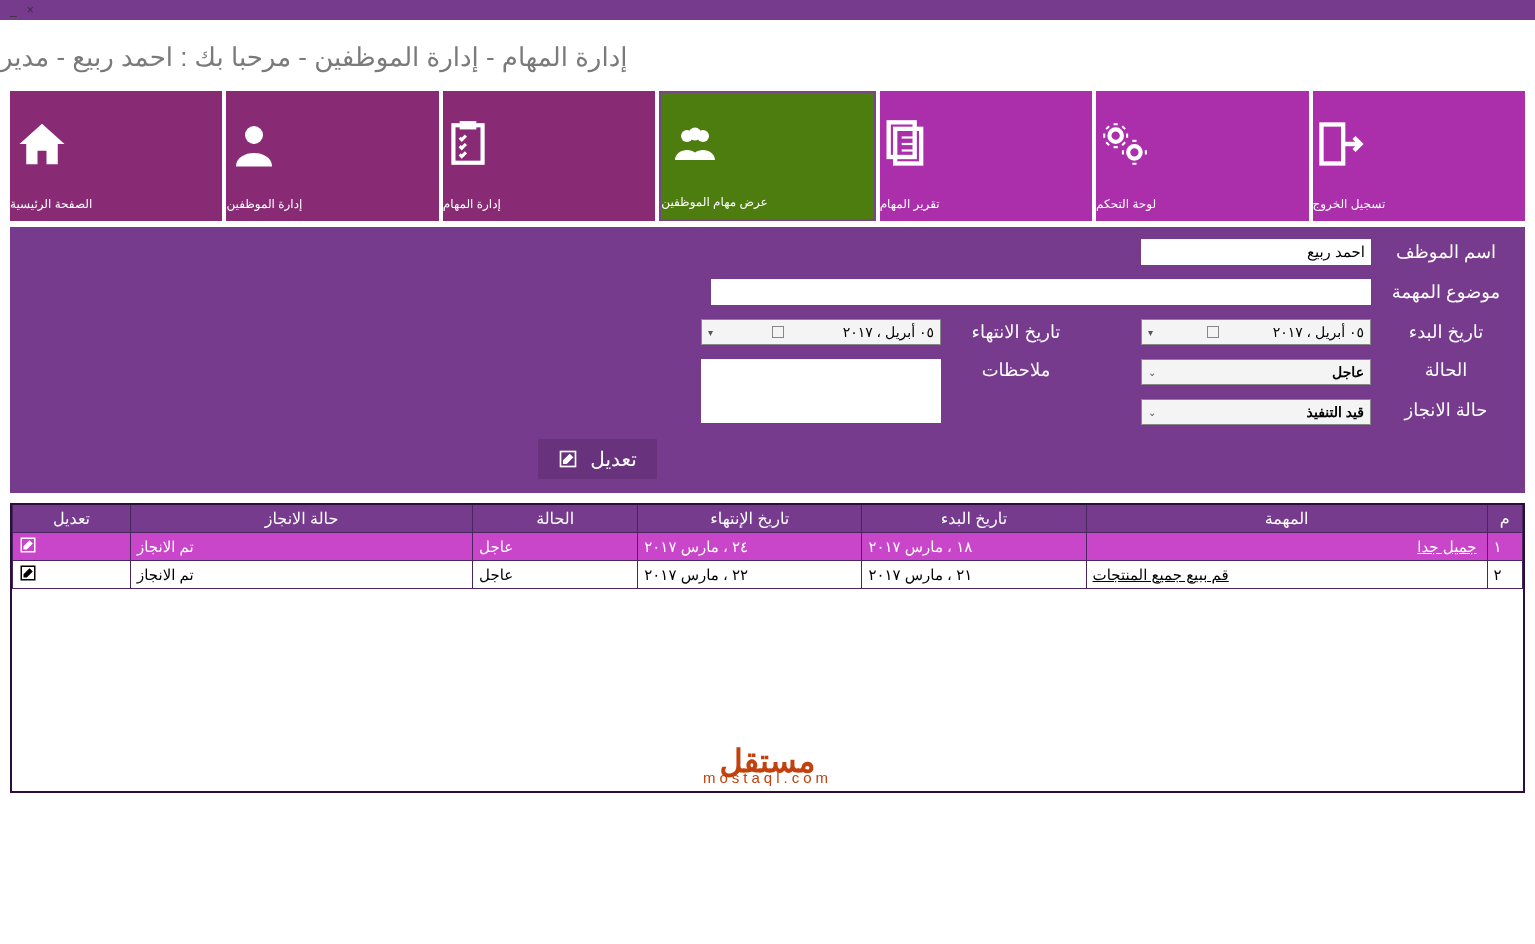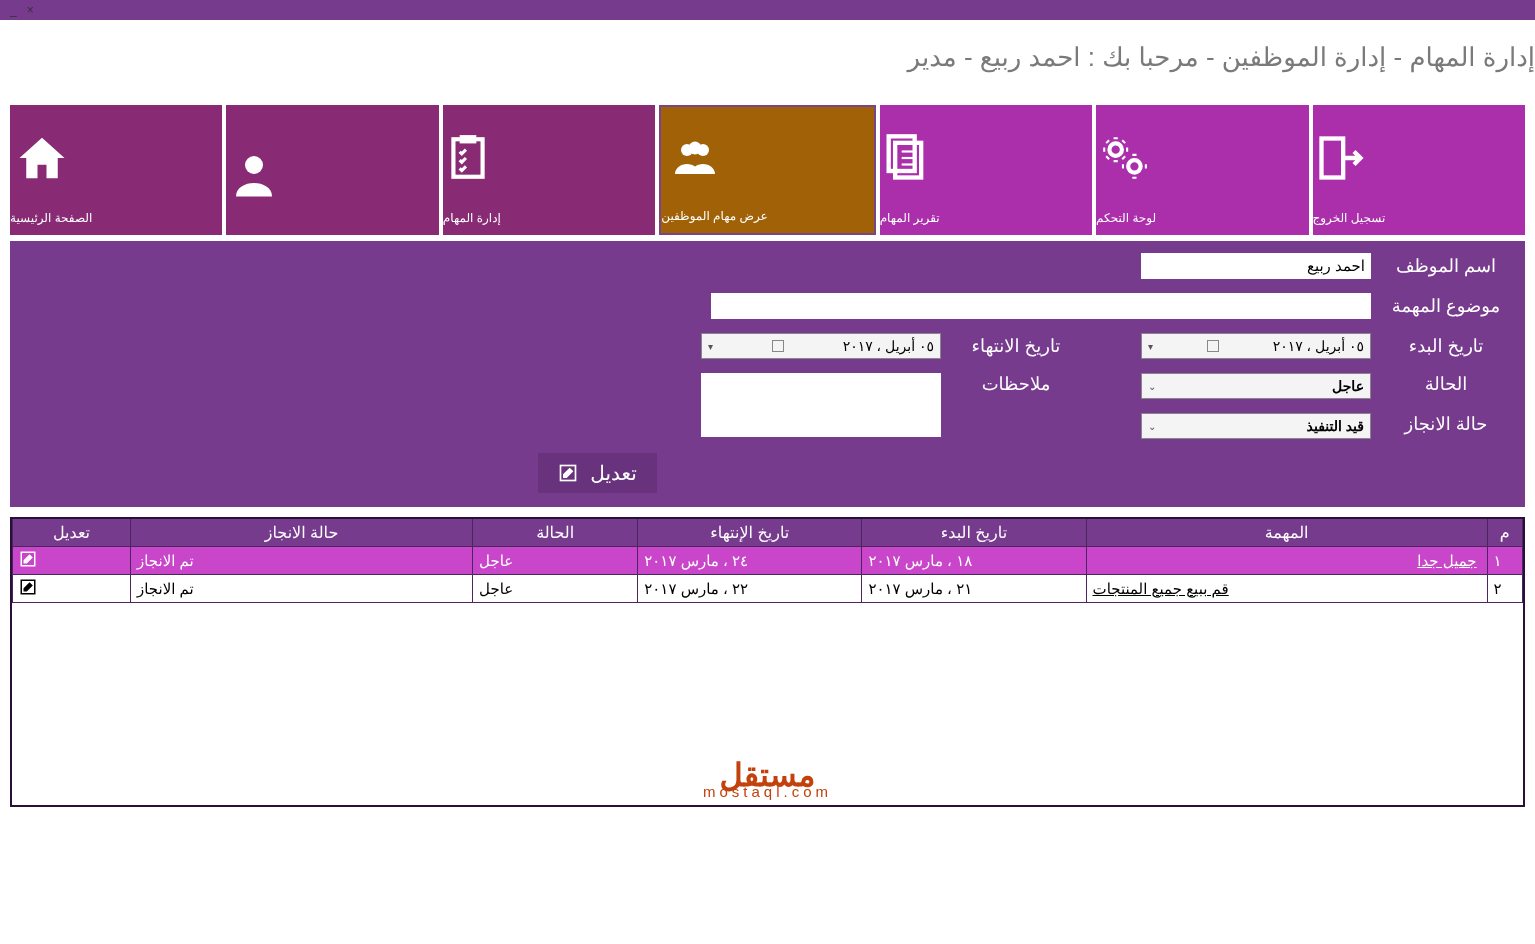--- a/index.html
+++ b/index.html
@@ -1,27 +1,27 @@
 <!DOCTYPE html>
 <html dir="rtl" lang="ar"><head>
 <meta charset="utf-8">
 <style>
 * { box-sizing: border-box; margin: 0; padding: 0; }
 body { font-family: Tahoma, Arial, sans-serif; background: #fff; direction: rtl; }
 .window { width: 1535px; height: 944px; position: relative; background: #fff; }
 .titlebar { height: 20px; background: #773b8e; display: flex; align-items: center; justify-content: flex-end; padding: 0 5px; }
 .titlebar span { color: #333; font-size: 12px; cursor: pointer; margin: 0 5px; }
-.header-title { text-align: right; font-size: 26px; color: #7a7a7a; padding: 22px 0 32px; direction: rtl; }
+.header-title { text-align: left; font-size: 26px; color: #7a7a7a; padding: 22px 0 18px; direction: rtl; }
 .tiles { display: flex; flex-direction: row-reverse; gap: 4px; padding: 0 10px; }
 .tile { flex: 1; height: 130px; display: flex; flex-direction: column; justify-content: space-between; align-items: stretch; padding: 0; cursor: pointer; position: relative; }
 .tile .icon-area { flex: 1; display: flex; align-items: center; justify-content: flex-end; padding: 8px 12px 0 0; }
 .tile .tile-label { color: #fff; font-size: 12px; text-align: left; padding: 8px 12px 10px 0; }
 .tile.magenta { background: #ab2fab; }
 .tile.darkpurple { background: #882b74; }
-.tile.selected { background: #a16207; border: 2px solid #7a4586; }
+.tile.selected { background: #4d7c0f; border: 2px solid #7a4586; }
 .tile svg { fill: #fff; }
 .form-area { background: #773b8e; margin: 6px 10px 0; padding: 12px 14px 14px; }
 .form-row { display: flex; align-items: center; margin-bottom: 14px; gap: 10px; }
 .form-label { color: #fff; font-size: 18px; width: 130px; text-align: center; flex-shrink: 0; }
 .form-input { background: #fff; border: none; height: 26px; font-family: inherit; font-size: 15px; padding: 2px 6px; text-align: right; direction: rtl; }
 .form-dropdown { background: #f4f4f4; border: 1px solid #888; height: 26px; display: flex; align-items: center; justify-content: space-between; padding: 0 6px; direction: ltr; cursor: pointer; }
 .form-dropdown .dd-text { direction: rtl; font-size: 14px; }
 .form-dropdown .dd-arrow { font-size: 10px; color: #555; }
 .form-dropdown .dd-check { width: 12px; height: 12px; border: 1px solid #888; display: inline-block; }
 .form-textarea { background: #fff; border: none; height: 64px; resize: none; font-family: inherit; padding: 4px; direction: rtl; }
@@ -66,20 +66,21 @@
         </div>
       <div class="tile-label">الصفحة الرئيسية</div>
     </div>
     <div class="tile darkpurple">
       <div class="icon-area">
           <svg width="56" height="54" viewBox="0 0 24 24">
             <circle cx="12" cy="8" r="4"></circle>
             <path d="M4 22c0-4 4-6 8-6s8 2 8 6z"></path>
           </svg>
         </div>
+      <div class="tile-label">إدارة الموظفين</div>
     </div>
     <div class="tile darkpurple">
       <div class="icon-area">
           <svg width="50" height="56" viewBox="0 0 24 24">
             <rect x="5" y="3" width="14" height="18" fill="none" stroke="#fff" stroke-width="2"></rect>
             <rect x="8" y="1" width="8" height="4"></rect>
             <path d="M8 9l1 1 2-2M8 13l1 1 2-2M8 17l1 1 2-2" stroke="#fff" stroke-width="1.5" fill="none"></path>
           </svg>
         </div>
       <div class="tile-label">إدارة المهام</div>

